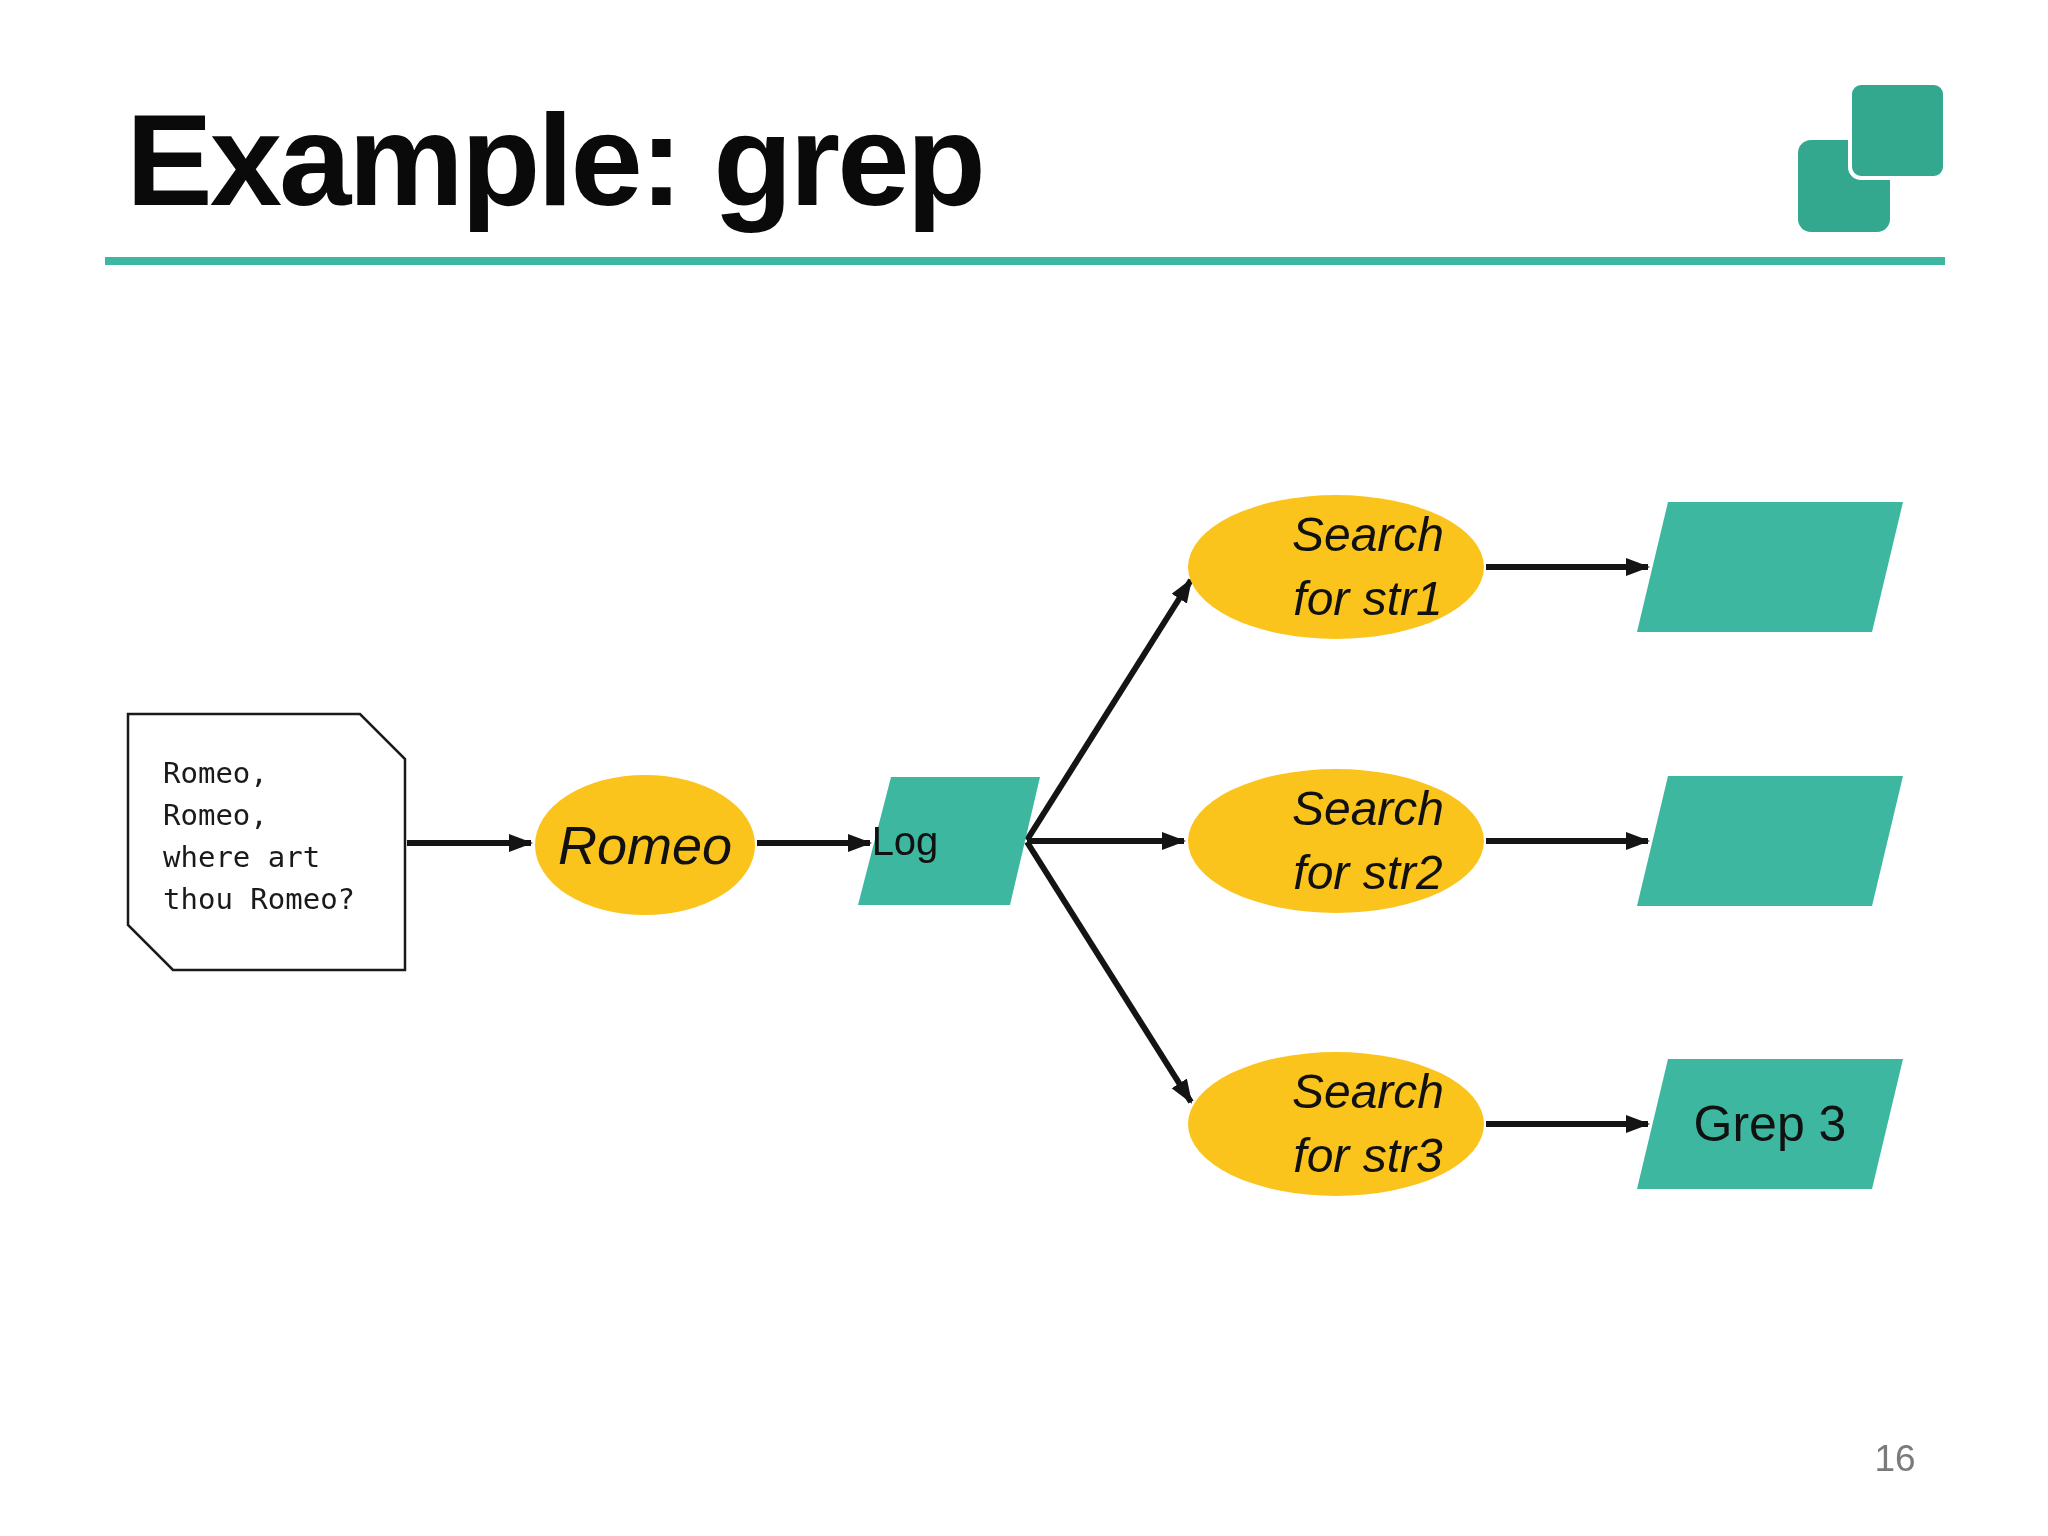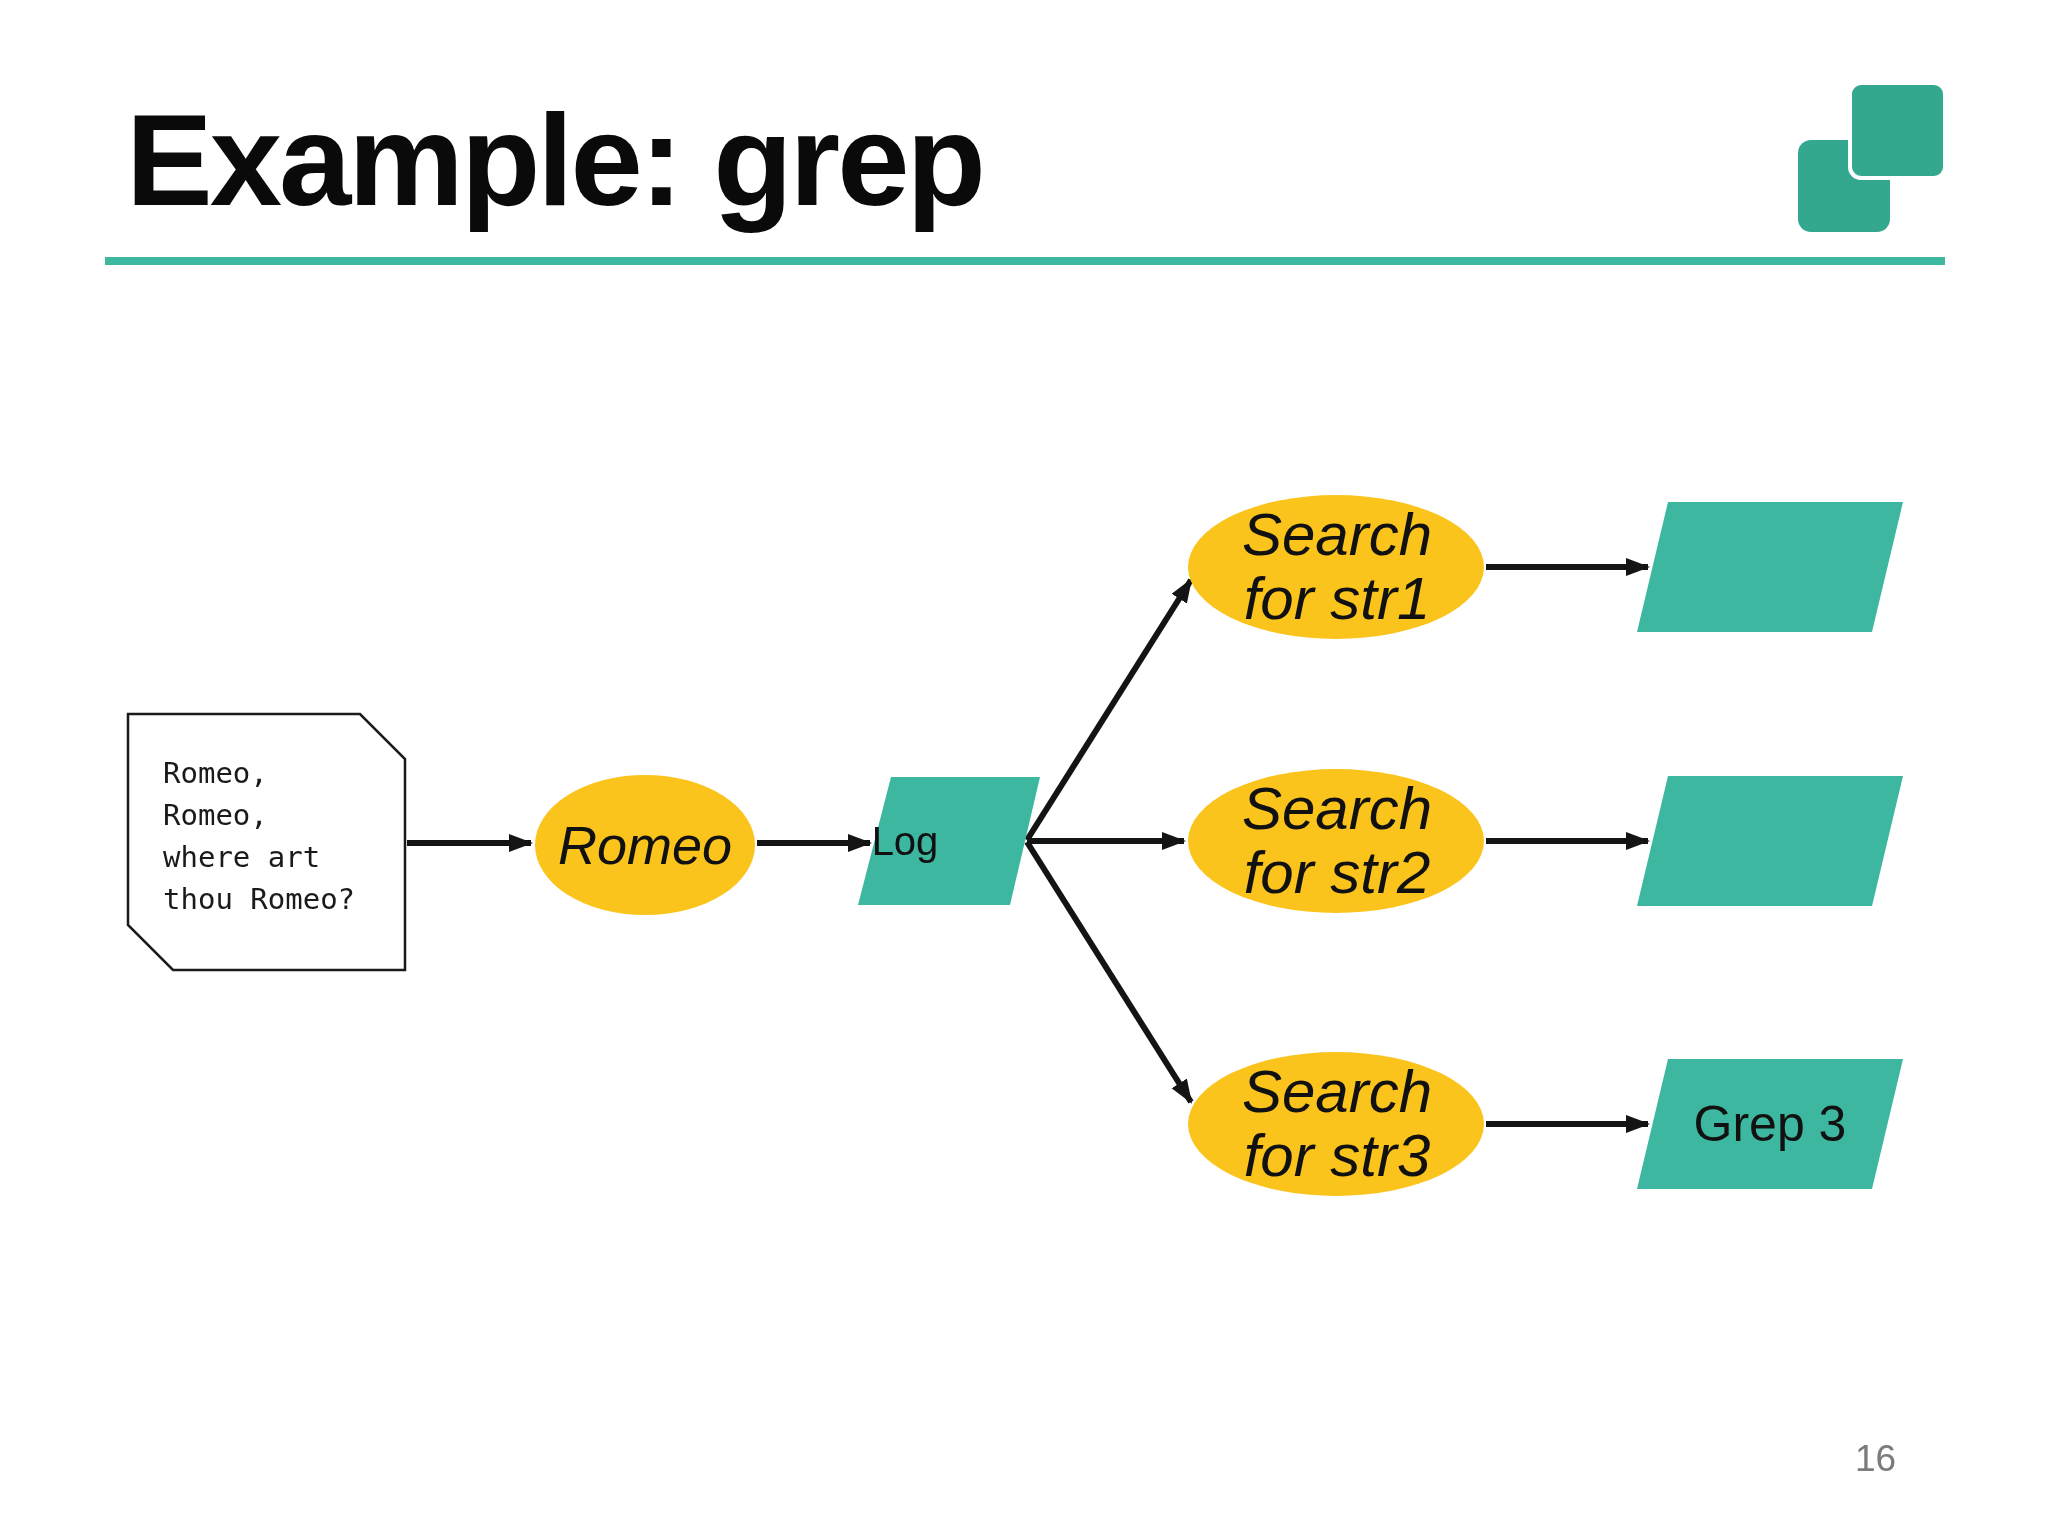--- a/index.html
+++ b/index.html
@@ -40,37 +40,38 @@
     border:4px solid #ffffff;box-sizing:border-box;
   }
   svg.diagram{position:absolute;left:0;top:0;}
   .node-label{
     position:absolute;
     display:flex;align-items:center;justify-content:center;
     text-align:center;color:#111;
   }
   .lbl-load{left:535px;top:800px;width:220px;height:90px;font-size:54px;font-style:italic;}
   .lbl-log{left:830px;top:796px;width:150px;height:90px;font-size:40px;}
-  .lbl-search{width:280px;height:144px;left:1197px;
-    font-size:60px;font-style:italic;line-height:64px;white-space:pre-line;}
+  .lbl-search{width:280px;height:144px;left:1228px;
+    font-size:48px;font-style:italic;line-height:64px;white-space:pre-line;}
   .lbl-search.r1{top:495px;}
   .lbl-search.r2{top:769px;}
   .lbl-search.r3{top:1052px;}
   .lbl-grep{width:236px;height:130px;left:1652px;font-size:50px;}
   .lbl-grep.r1{top:502px;}
   .lbl-grep.r2{top:776px;}
   .lbl-grep.r3{top:1059px;}
   .doc-text{
     position:absolute;left:163px;top:752px;width:235px;height:176px;
     font-family:"DejaVu Sans Mono","Liberation Mono",monospace;
     font-size:29px;line-height:42px;
     color:#1a1a1a;white-space:pre-line;text-align:left;
   }
   .page-number{
     position:absolute;left:1855px;top:1438px;width:80px;
+    text-align:center;
     font-size:37px;color:var(--page-gray);
   }
 </style>
 </head>
 <body>
 
 <div class="slide">
 
   <h1 class="title">Example: grep</h1>
   <div class="title-underline"></div>

